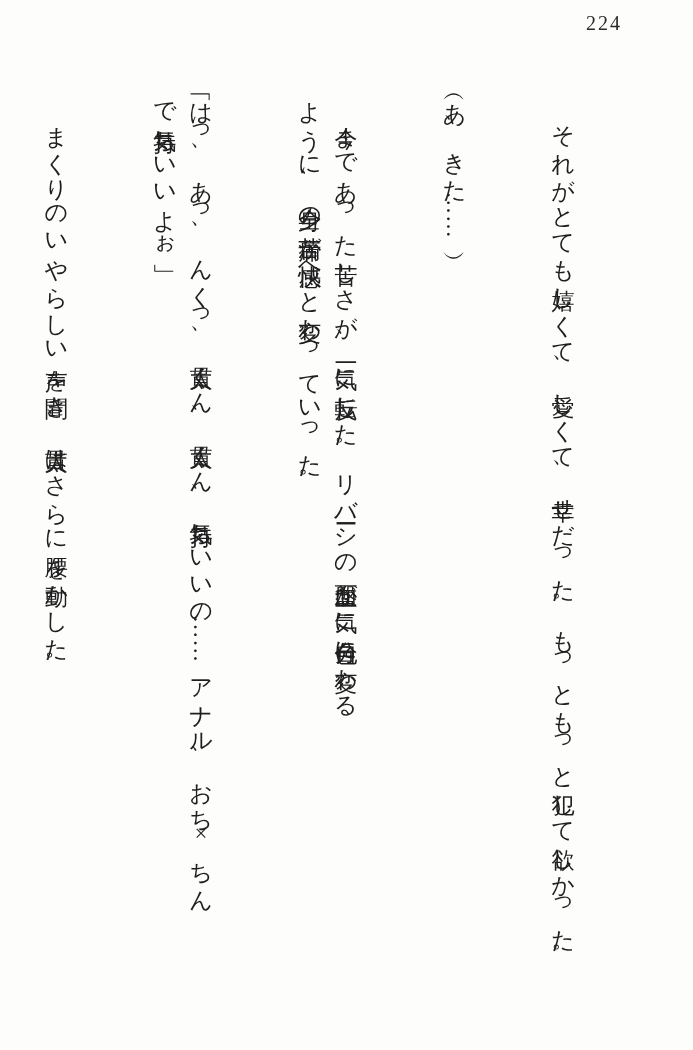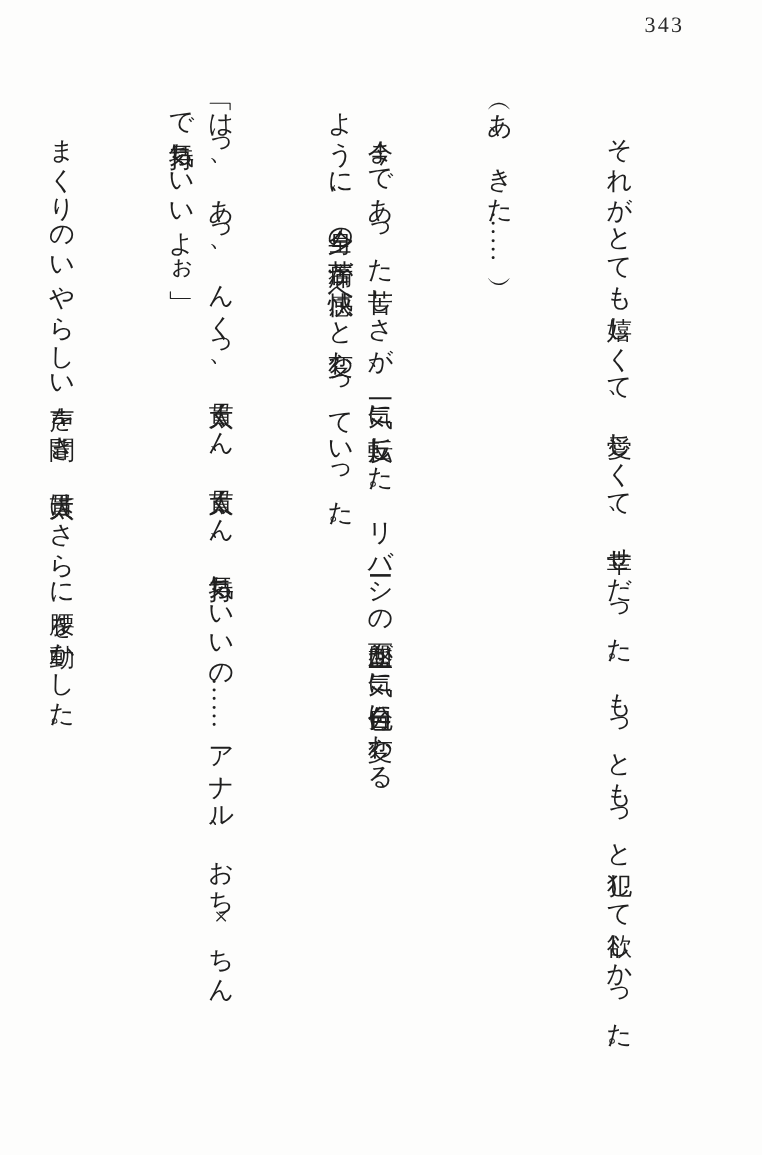--- a/index.html
+++ b/index.html
@@ -38,21 +38,21 @@
   }
   .para {
     margin: 0;
     padding: 0;
   }
 </style>
 </head>
 <body>
 
 <div class="page">
-  <div class="page-number">343</div>
+  <div class="page-number">224</div>
 
   <div class="text-area">
     <p class="para">　それがとても嬉しくて、愛しくて、幸せだった。もっともっと犯して欲しかった。</p>
     <p class="para">（あ、きた……）</p>
     <p class="para">　今まであった苦しさが、一気に反転した。リバーシの盤面が一気に自分色に変わる
 ように、全身の苦痛が快感へと変わっていった。</p>
     <p class="para">「はっ、あっ、んくっ、貫太くん、貫太くん、気持ちいいの……アナル、おち×ちん
 で気持ちいいよぉ」</p>
     <p class="para">　まくりのいやらしい声を聞き、貫太はさらに腰を動かした。</p>
     

